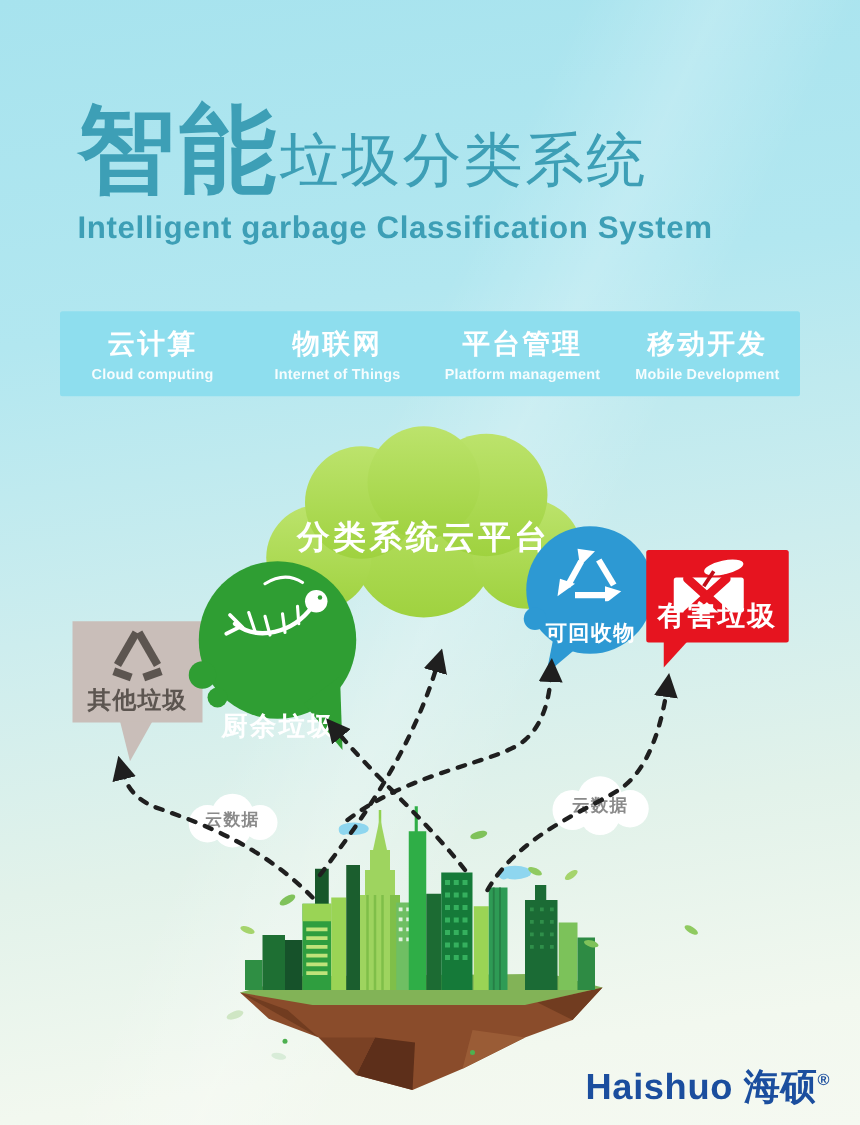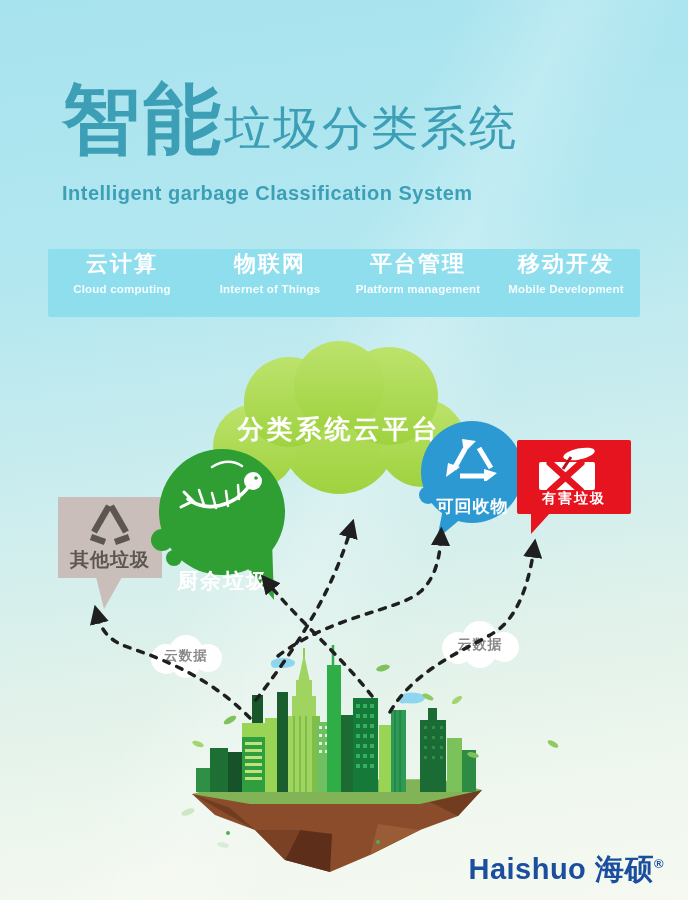--- a/index.html
+++ b/index.html
@@ -11,24 +11,24 @@
   .poster::before{
     content:""; position:absolute; inset:0;
     background:linear-gradient(115deg,rgba(255,255,255,0) 42%,rgba(255,255,255,.22) 52%,rgba(255,255,255,0) 62%);
     pointer-events:none;
   }
   
   .title{position:absolute; left:62px; top:82px; color:#3d9fb6;}
   .title-zh{display:flex; align-items:flex-end;}
   .zh-accent{font-size:78px; font-weight:bold; line-height:.95; letter-spacing:3px;}
   .zh-rest{font-size:47px; font-weight:normal; line-height:1; padding-bottom:5px; letter-spacing:2px;}
-  .title-en{margin-top:26px; font-size:20px; font-weight:bold; letter-spacing:.5px; white-space:nowrap;}
+  .title-en{margin-top:12px; font-size:25px; font-weight:bold; letter-spacing:.5px; white-space:nowrap;}
   
   .feature-band{position:absolute; left:48px; top:249px; width:592px; height:68px;
-    background:#8edeee; border-radius:2px; display:flex; }
+    background:#8edeee; border-radius:2px; display:flex; align-items:center;}
   .feature{flex:1; text-align:center; color:#fff;}
   .feature-zh{font-size:22px; font-weight:bold; letter-spacing:2px;}
   .feature-en{font-size:11.5px; font-weight:bold; margin-top:4px; color:rgba(255,255,255,.92); letter-spacing:.2px;}
   
   .cloud-platform{position:absolute; left:193px; top:340px; width:292px; height:158px;}
   .cloud-platform .label{position:absolute; left:0; top:72px; width:100%; text-align:center;
     color:#fff; font-size:26px; font-weight:bold; letter-spacing:3px;}
   
   .bubble-label{position:absolute; left:0; width:100%; text-align:center; color:#fff; font-weight:bold;}
   .bubble-other{position:absolute; left:58px; top:497px; width:104px; height:81px; background:#c9beb9;}
@@ -39,21 +39,21 @@
   .bubble-kitchen{position:absolute; left:148px; top:445px; width:150px; height:160px;}
   .bubble-kitchen .icon{position:absolute; left:28px; top:12px;}
   .bubble-kitchen .bubble-label{top:78px; font-size:21px; letter-spacing:2px;margin-top:44px;}
   .bubble-recyclable{position:absolute; left:415px; top:417px; width:115px; height:130px;}
   .bubble-recyclable .icon{position:absolute; left:25px; top:10px;}
   .bubble-recyclable .bubble-label{top:78px; font-size:17px; letter-spacing:1px;}
   .bubble-harmful{position:absolute; left:517px; top:440px; width:114px; height:74px; background:#e6141f; border-radius:2px;}
   .bubble-harmful .tail{position:absolute; left:14px; bottom:-20px; width:0; height:0;
     border-top:22px solid #e6141f; border-right:20px solid transparent;}
   .bubble-harmful .icon{position:absolute; left:18px; top:4px;}
-  .bubble-harmful .bubble-label{bottom:6px; font-size:14px; letter-spacing:2px;}
+  .bubble-harmful .bubble-label{bottom:6px; font-size:22px; letter-spacing:2px;}
   
   .data-cloud{position:absolute;}
   .data-cloud .label{position:absolute; left:0; top:0; width:100%; height:100%;
     display:flex; align-items:center; justify-content:center;
     color:#8a8a8a; font-weight:bold; letter-spacing:1px;}
   .data-cloud-left{left:138px; top:633px; width:96px; height:46px;}
   .data-cloud-left .label{font-size:13.5px;}
   .data-cloud-right{left:430px; top:620px; width:100px; height:50px;}
   .data-cloud-right .label{font-size:14px;}
   

